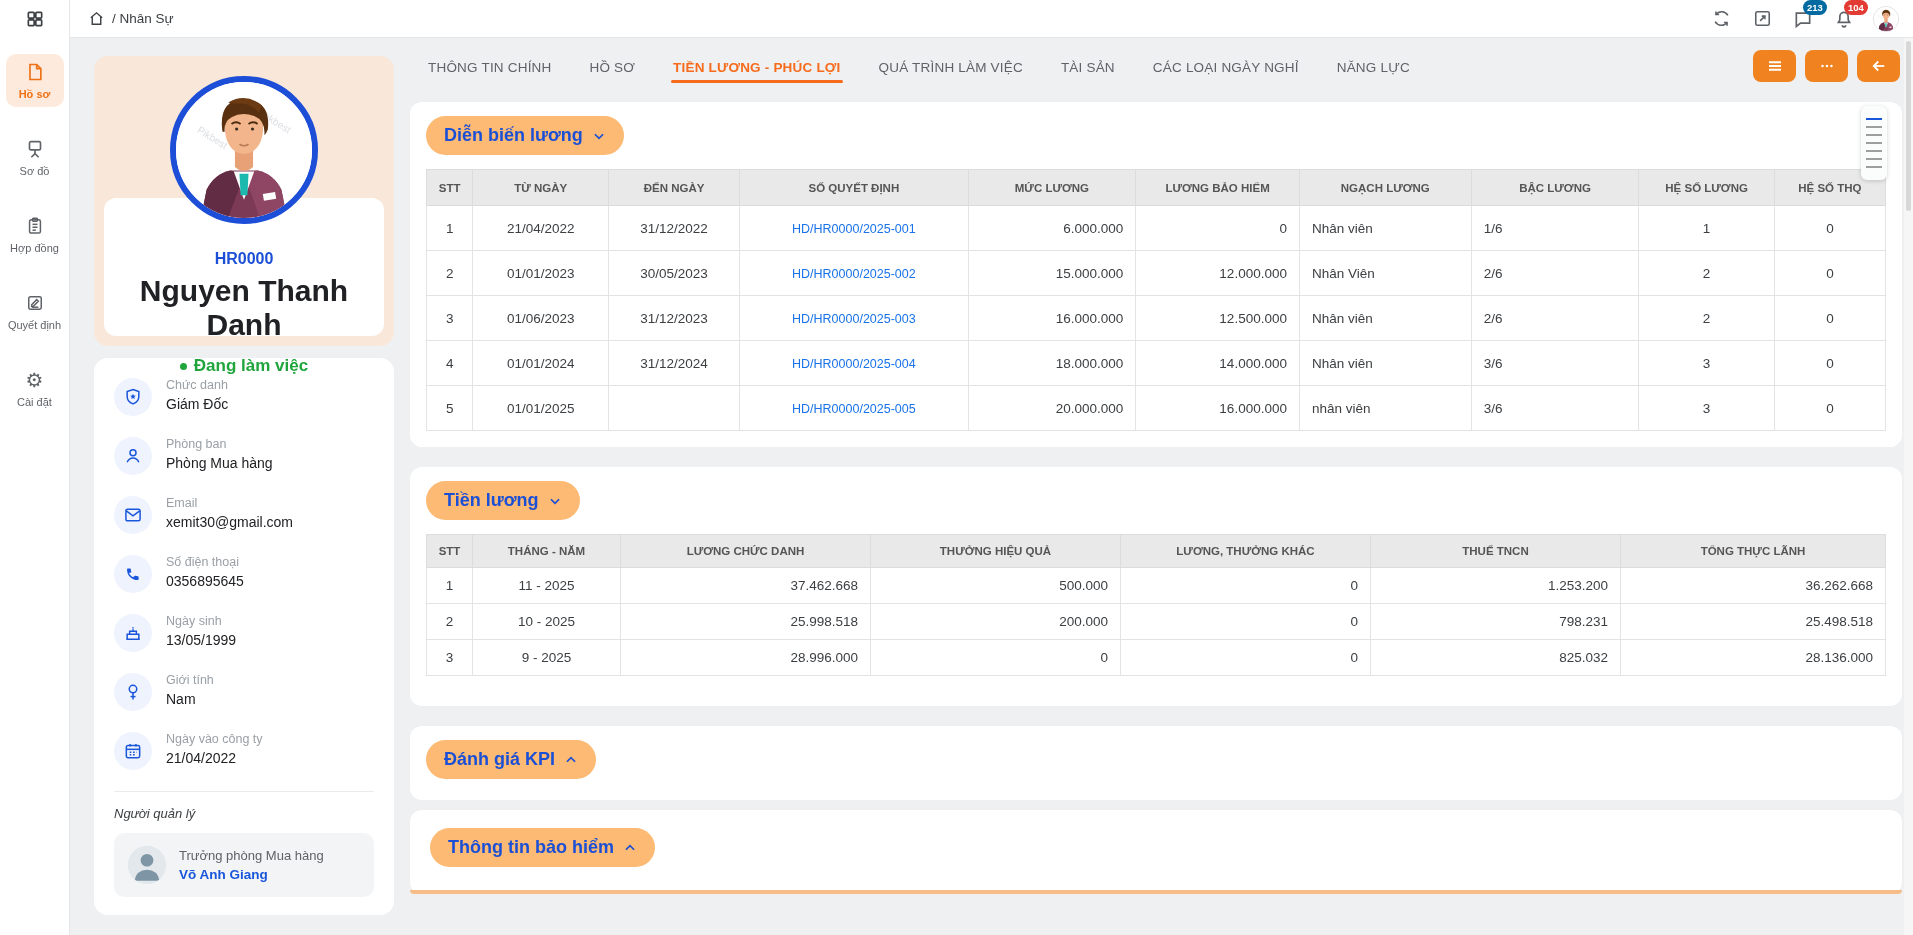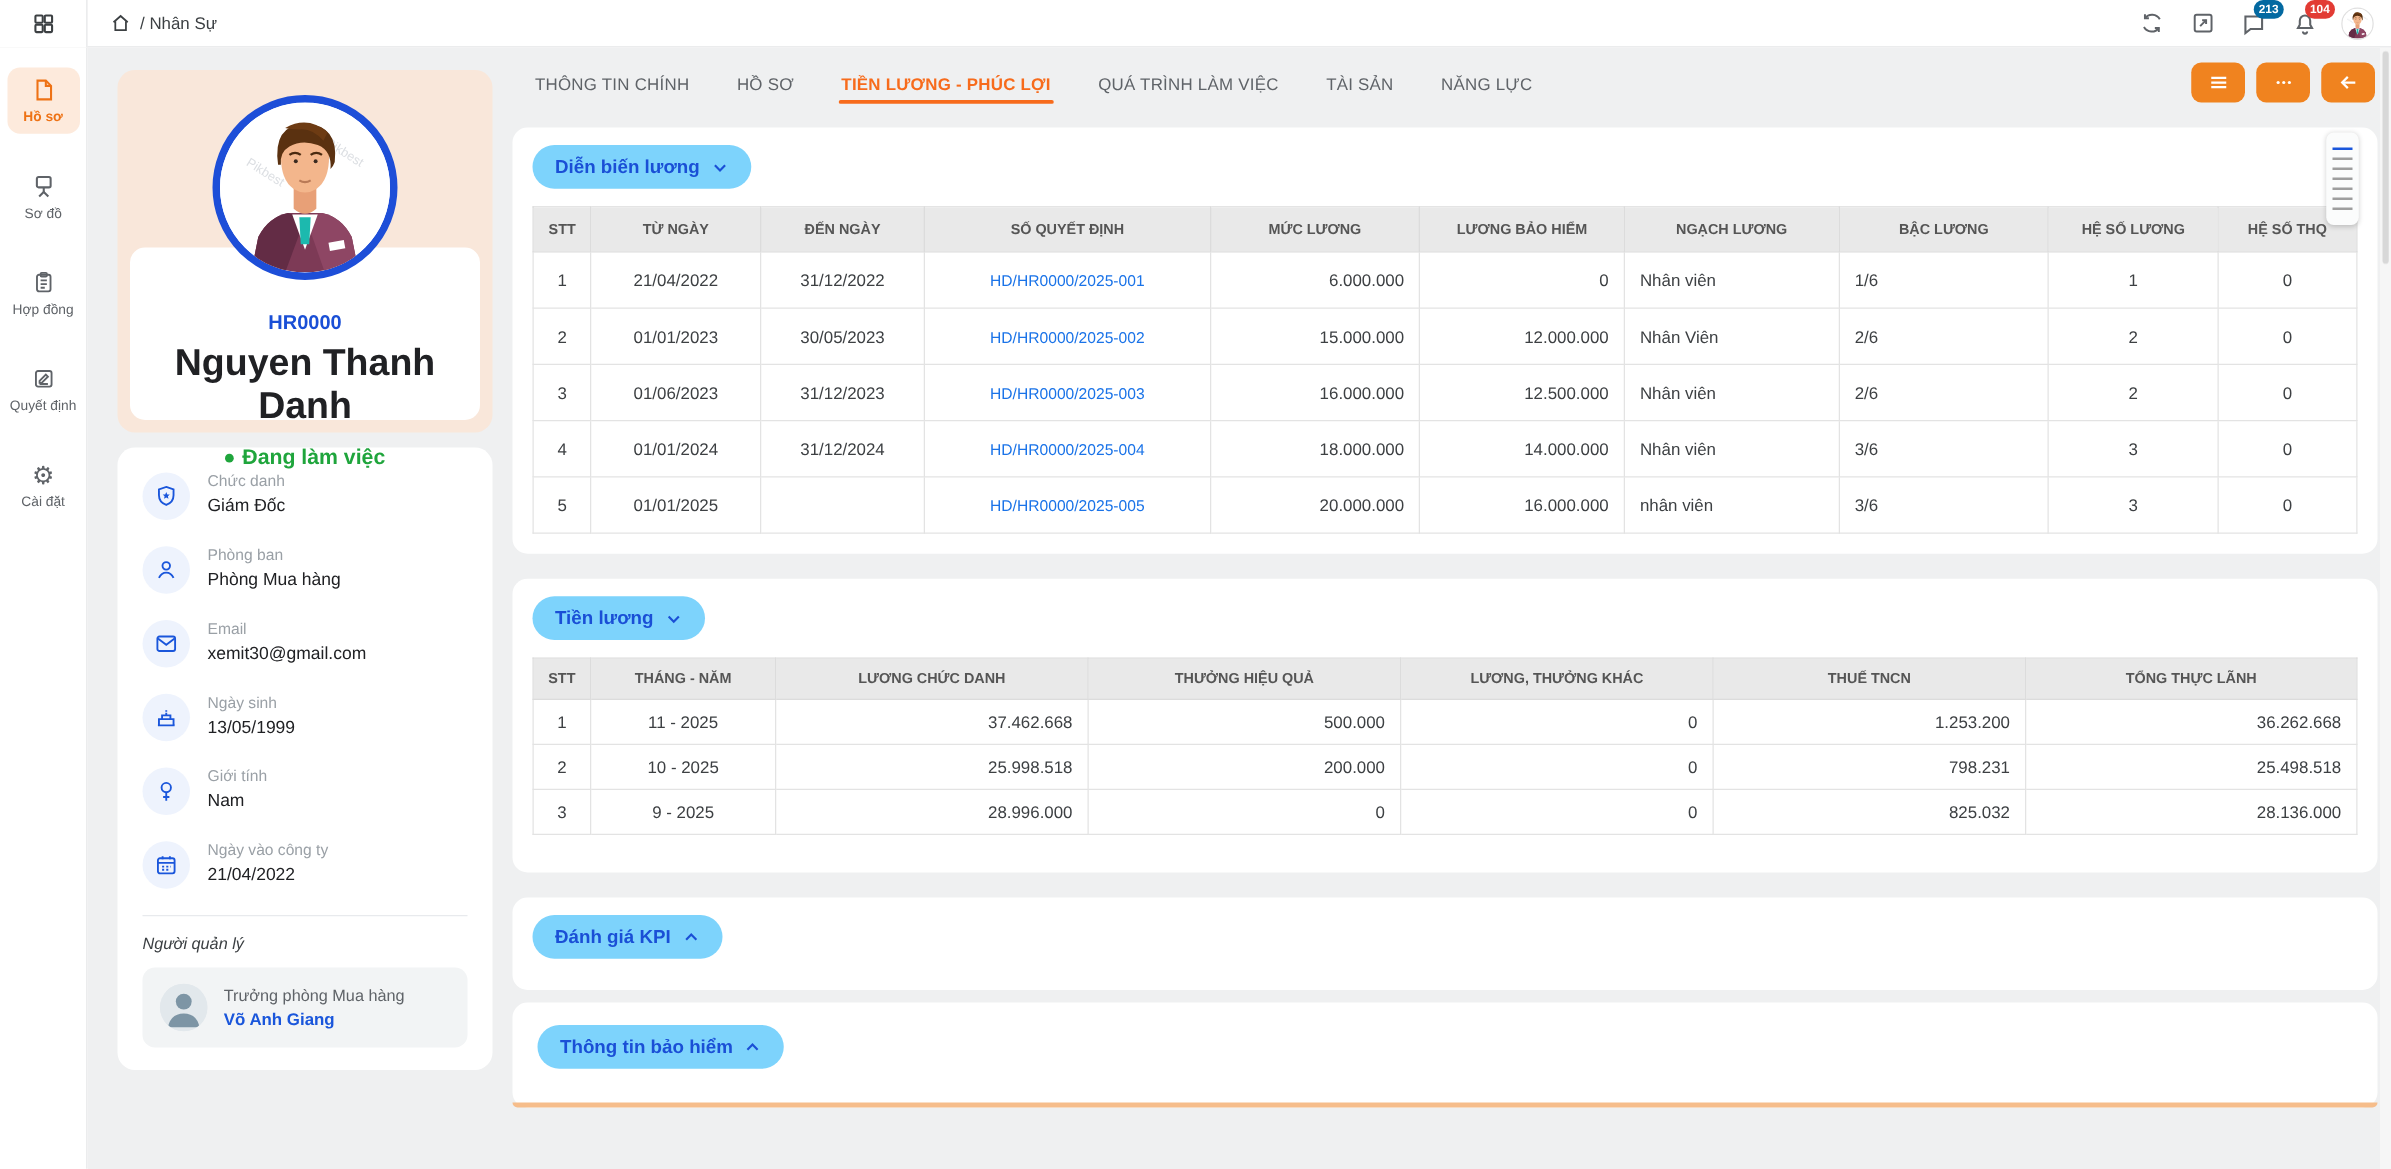--- a/index.html
+++ b/index.html
@@ -56,21 +56,21 @@
   .tab.active { color:#f76b1c; font-weight:700; }
   .tab.active::after { content:""; position:absolute; left:0; right:0; bottom:9px; height:2.5px; background:#f76b1c; border-radius:2px; }
   .tab-actions { margin-left:auto; display:flex; gap:9px; padding-right:2px; }
   .o-btn { width:43px; height:32px; border-radius:8px; background:#f0831f; border:none; color:#fff; display:flex; align-items:center; justify-content:center; cursor:pointer; }
 
   .card { position:relative; background:#fff; border-radius:12px; padding:14px 16px 16px; }
   .card.c1 { margin-top:8px; }
   .card.c2 { margin-top:20px; padding-bottom:30px; }
   .card.c3 { margin-top:20px; height:74px; }
   .card.c4 { margin-top:10px; height:84px; padding-top:18px;padding-left:20px; }
-  .pill { display:inline-flex; align-items:center; gap:9px; background:#7dd3fc; border-radius:22px; padding:9px 18px; color:#1a4fd6; font-weight:700; font-size:15px; cursor:pointer; }
+  .pill { display:inline-flex; align-items:center; gap:9px; background:#fdba74; border-radius:22px; padding:9px 18px; color:#1a4fd6; font-weight:700; font-size:18px; cursor:pointer; }
   .pill svg { display:block; }
 
   table { width:100%; border-collapse:collapse; margin-top:14px; table-layout:fixed; }
   th { background:#e9e9e9; border:1px solid #dcdcdc; color:#555; font-size:11.5px; font-weight:700; padding:0 10px; white-space:nowrap; overflow:hidden; }
   td { border:1px solid #e3e3e3; color:#3d4043; font-size:13.5px; padding:0 12px; white-space:nowrap; overflow:hidden; }
   .t-salary th { height:36px; }
   .t-salary td { height:45px; }
   .t-pay th { height:33px; }
   .t-pay td { height:36px; }
   .al-c { text-align:center; } .al-r { text-align:right; } .al-l { text-align:left; }
@@ -269,20 +269,31 @@
               <path d="M4 7 l8 6 8-6"></path>
           </svg>
         </span>
         <div>
             <div class="info-label">Email</div>
              <div class="info-value">xemit30@gmail.com</div>
           </div>
       </div>
       <div class="info-item">
         <span class="info-ic">
+          <svg width="18" height="18" viewBox="0 0 24 24" fill="currentColor">
+            <path d="M6.6 10.8 c1.2 2.4 3.2 4.4 5.6 5.6 l1.9-1.9 c.3-.3 .7-.4 1-.2 1.1.4 2.3.6 3.4.6 .6 0 1 .4 1 1 V19 c0 .6-.4 1-1 1 C10 20 4 14 4 5.5 c0-.6 .4-1 1-1 h3.1 c.6 0 1 .4 1 1 0 1.2 .2 2.3 .6 3.4 .1.3 0 .7-.2 1 z"></path>
+          </svg>
+        </span>
+        <div>
+            <div class="info-label">Số điện thoại</div>
+             <div class="info-value">0356895645</div>
+          </div>
+      </div>
+      <div class="info-item">
+        <span class="info-ic">
           <svg width="20" height="20" viewBox="0 0 24 24" fill="none" stroke="currentColor" stroke-width="1.8">
             <path d="M5 19.5 v-6 h14 v6"></path>
               <path d="M4 19.5 h16"></path>
               <path d="M8 13.5 v-3.5 h8 v3.5"></path>
               <path d="M12 10 v-2.5"></path>
               <path d="M12 5 v1.5"></path>
           </svg>
         </span>
         <div>
             <div class="info-label">Ngày sinh</div>
@@ -334,20 +345,21 @@
     </div>
   </div>
 
   <div class="content-col">
     <div class="tabsbar">
       <span class="tab">THÔNG TIN CHÍNH</span>
       <span class="tab">HỒ SƠ</span>
       <span class="tab active">TIỀN LƯƠNG - PHÚC LỢI</span>
       <span class="tab">QUÁ TRÌNH LÀM VIỆC</span>
       <span class="tab">TÀI SẢN</span>
+      <span class="tab">CÁC LOẠI NGÀY NGHỈ</span>
       <span class="tab">NĂNG LỰC</span>
       <span class="tab-actions">
         <button class="o-btn">
           <svg width="18" height="18" viewBox="0 0 24 24" stroke="#fff" stroke-width="2.4" fill="none">
             <path d="M4 7 h16 M4 12 h16 M4 17 h16"></path>
           </svg>
         </button>
         <button class="o-btn">
           <svg width="18" height="18" viewBox="0 0 24 24" fill="#fff">
             <circle cx="6" cy="12" r="1.7"></circle>

